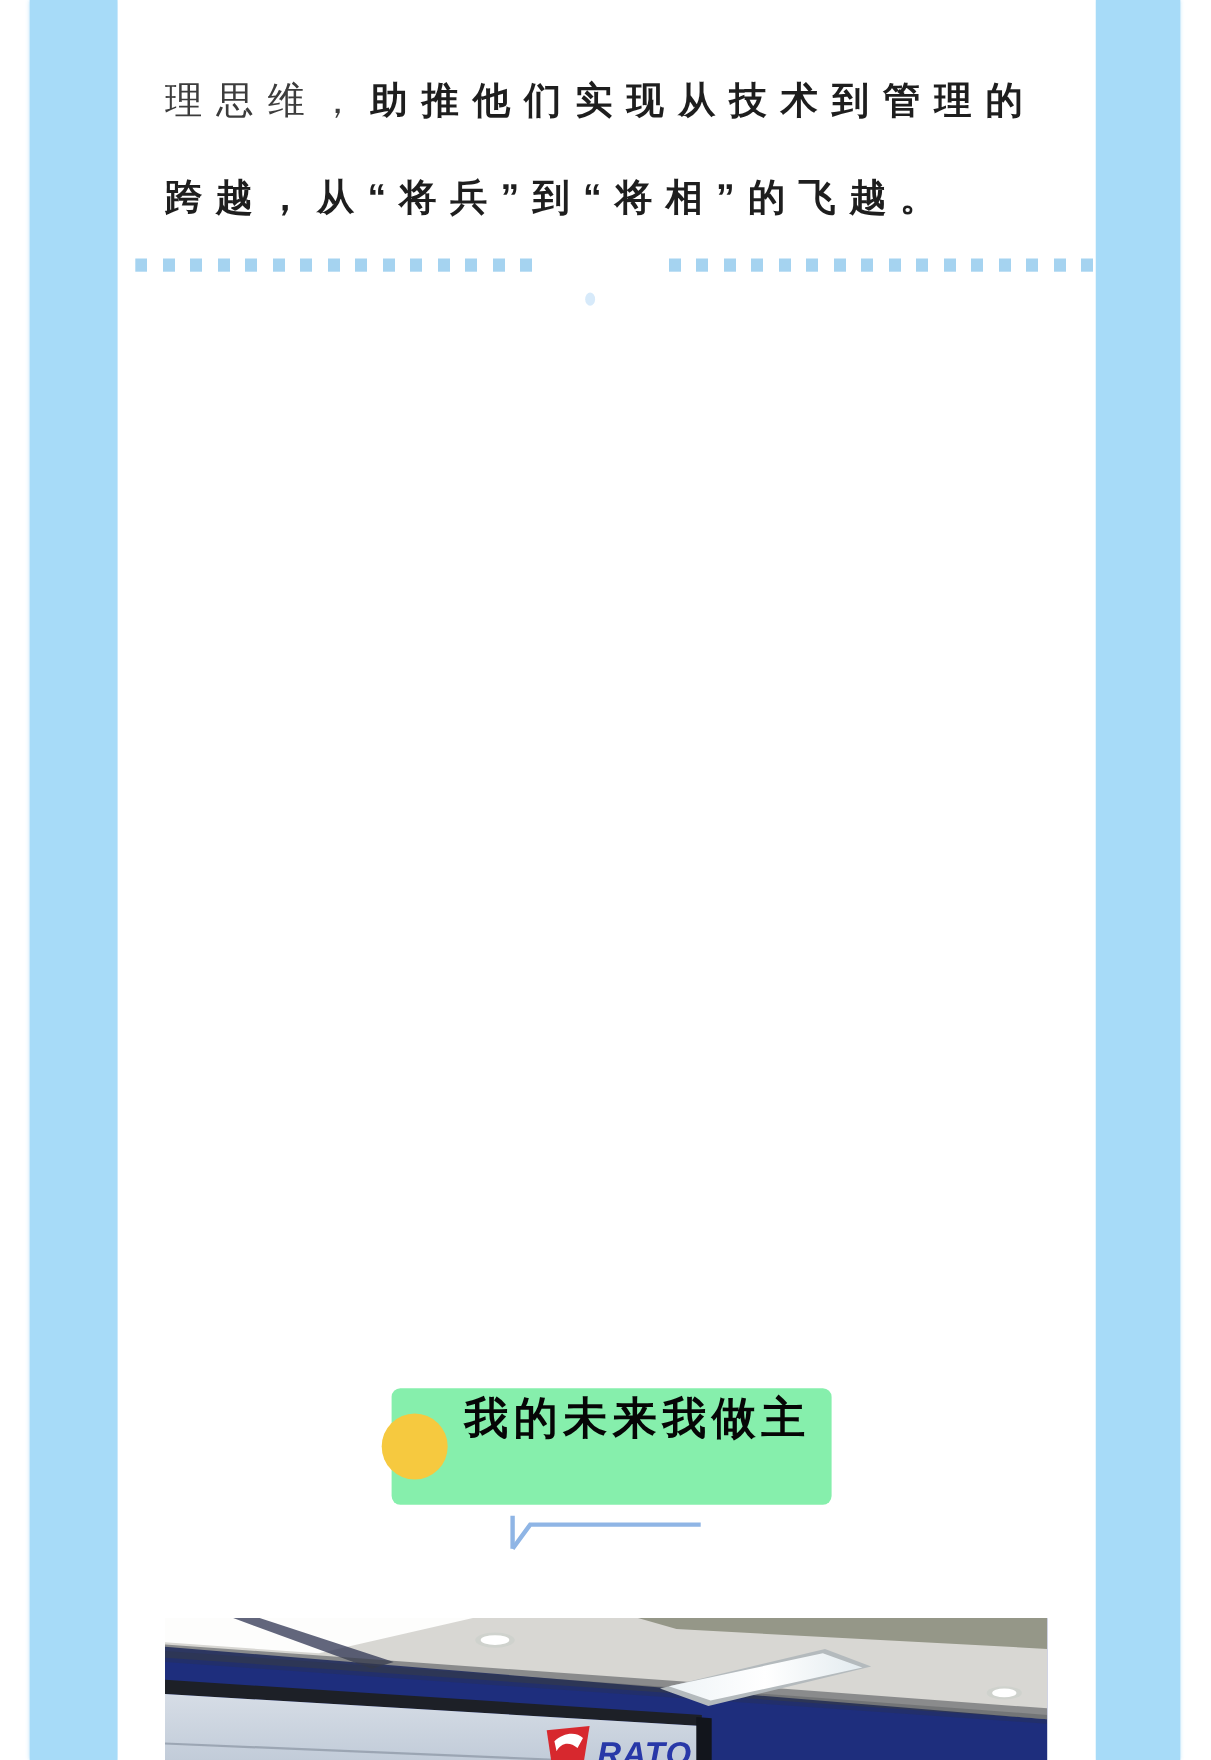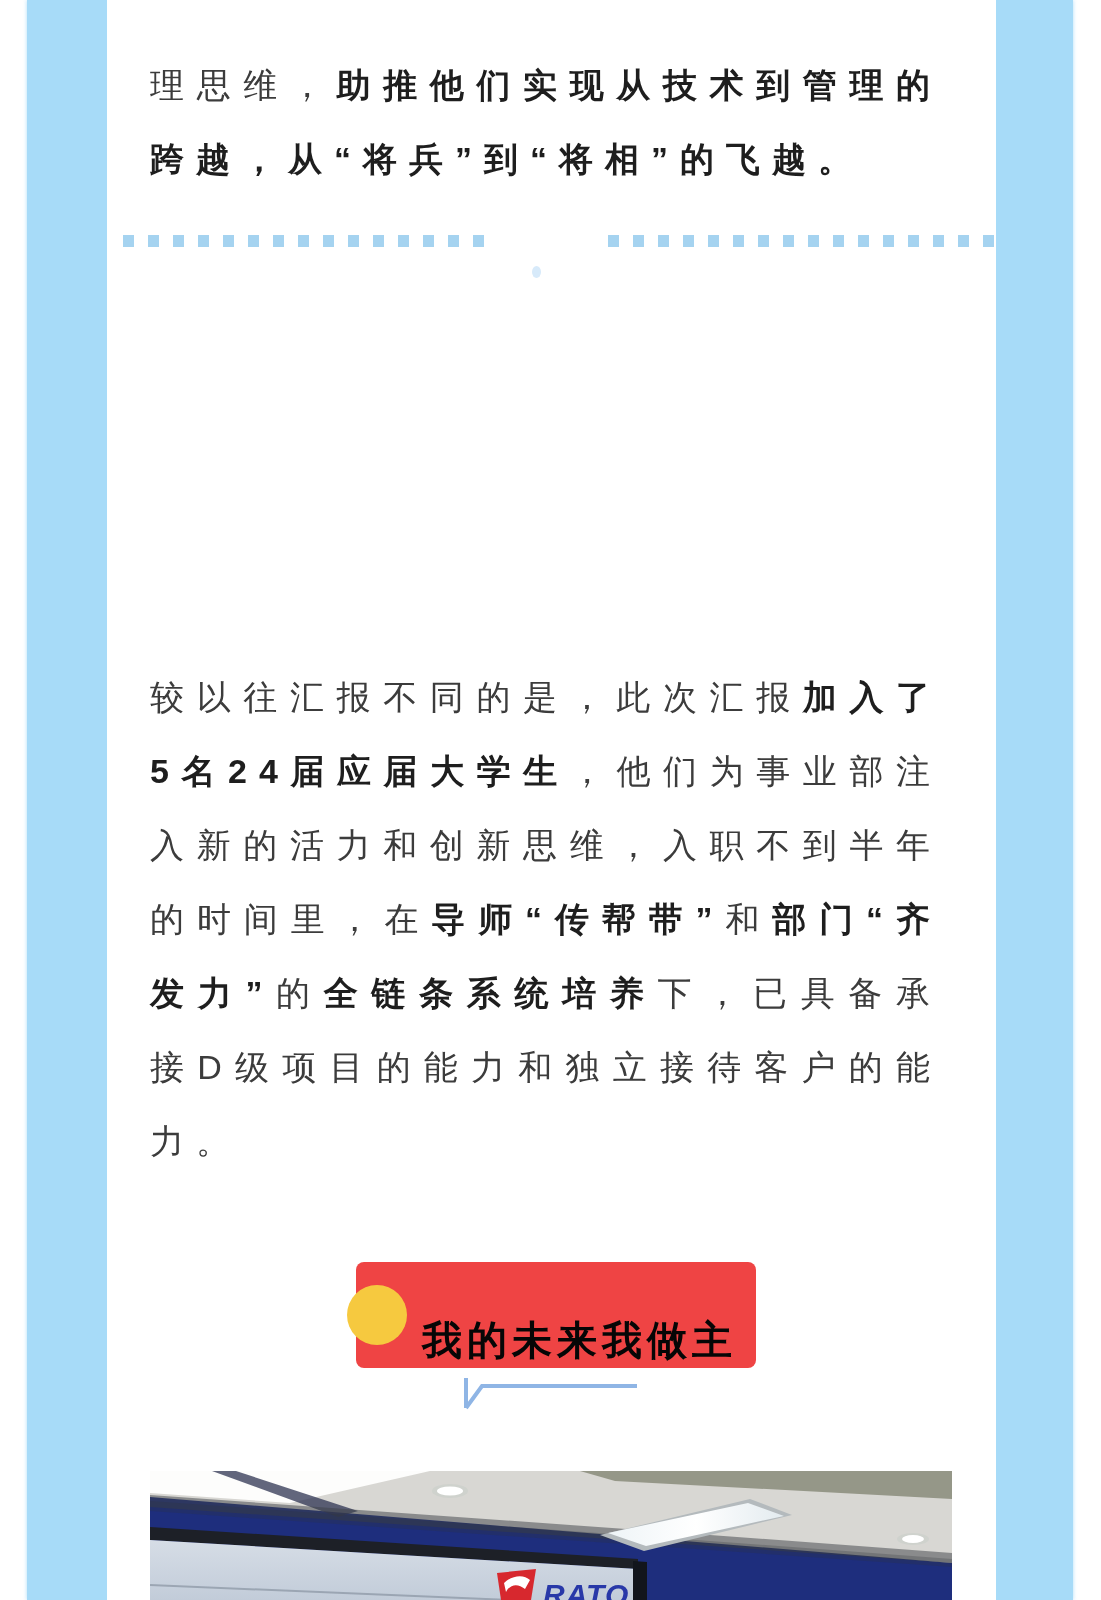--- a/index.html
+++ b/index.html
@@ -11,21 +11,21 @@
   
   .side-bar { position:absolute; top:0; bottom:0; background:#a7dbf8; box-shadow:0 0 4px rgba(167,219,248,.9); }
   .side-bar.left  { left:27px;  width:80px; }
   .side-bar.right { right:28px; width:77px; }
 
   
   .article { position:absolute; left:107px; top:0; width:889px; height:1600px; background:#ffffff; }
 
   .para {
     position:absolute; left:43px; width:792px;
-    font-size:34px; line-height:74px; letter-spacing:12px;
+    font-size:34px; line-height:88px; letter-spacing:12px;
     text-align:justify; text-justify:inter-ideograph;
     color:#3c3c3c;
   }
   .para .run.bold { font-weight:700; color:#1e1e1e; }
   #intro-paragraph { top:14px; }
   #paragraph-1 { top:316px; }
   #paragraph-2 { top:626px; }
 
   
   .divider { position:absolute; top:235px; left:16px; height:12px; display:flex; }
@@ -34,22 +34,22 @@
     background:repeating-linear-gradient(to right,#a5d3f0 0 11px, transparent 11px 25px);
   }
   .dash-strip.left  { width:361px; }
   .dash-gap { width:124px; height:12px; }
   .dash-strip.right { width:386px; }
   .divider-dot { position:absolute; top:266px; left:425px; width:9px; height:12px; border-radius:50%; background:#d7eafa; }
 
   
   .section-header {
     position:absolute; top:1262px; left:249px; width:400px; height:106px;
-    background:#ef4444; border-radius:8px;
-    display:flex; align-items:flex-end;
+    background:#86efac; border-radius:8px;
+    display:flex; align-items:flex-start;
   }
   .bullet-dot {
     position:absolute; left:-9px; top:50%; transform:translateY(-50%);
     width:60px; height:60px; border-radius:50%; background:#f6c93f;
   }
   .section-title {
     margin-left:66px; font-size:40px; font-weight:800; letter-spacing:5px; color:#060606;
     white-space:nowrap;
   }
 
@@ -74,21 +74,20 @@
     <p class="para" id="intro-paragraph"><span class="run">理思维，</span><span class="run bold">助推他们实现从技术到管理的跨越，从“将兵”到“将相”的飞越。</span></p>
 
     <div class="divider">
       <div class="dash-strip left"></div>
       <div class="dash-gap"></div>
       <div class="dash-strip right"></div>
     </div>
     <div class="divider-dot"></div>
 
 
-    <p class="para" id="paragraph-2"><span class="run">较以往汇报不同的是，此次汇报</span><span class="run bold">加入了5名24届应届大学生</span><span class="run">，他们为事业部注入新的活力和创新思维，入职不到半年的时间里，在</span><span class="run bold">导师“传帮带”</span><span class="run">和</span><span class="run bold">部门“齐发力”</span><span class="run">的</span><span class="run bold">全链条系统培养</span><span class="run">下，已具备承接D级项目的能力和独立接待客户的能力。</span></p>
 
     <div class="section-header">
       <span class="bullet-dot"></span>
       <span class="section-title">我的未来我做主</span>
     </div>
 
     <svg class="pointer-svg" width="195" height="45" viewBox="0 0 195 45">
       <polyline points="11,6 11,36" fill="none" stroke="#8fb5e5" stroke-width="4"></polyline>
       <polyline points="11,36 27,14 182,14" fill="none" stroke="#8fb5e5" stroke-width="4"></polyline>
     </svg>

